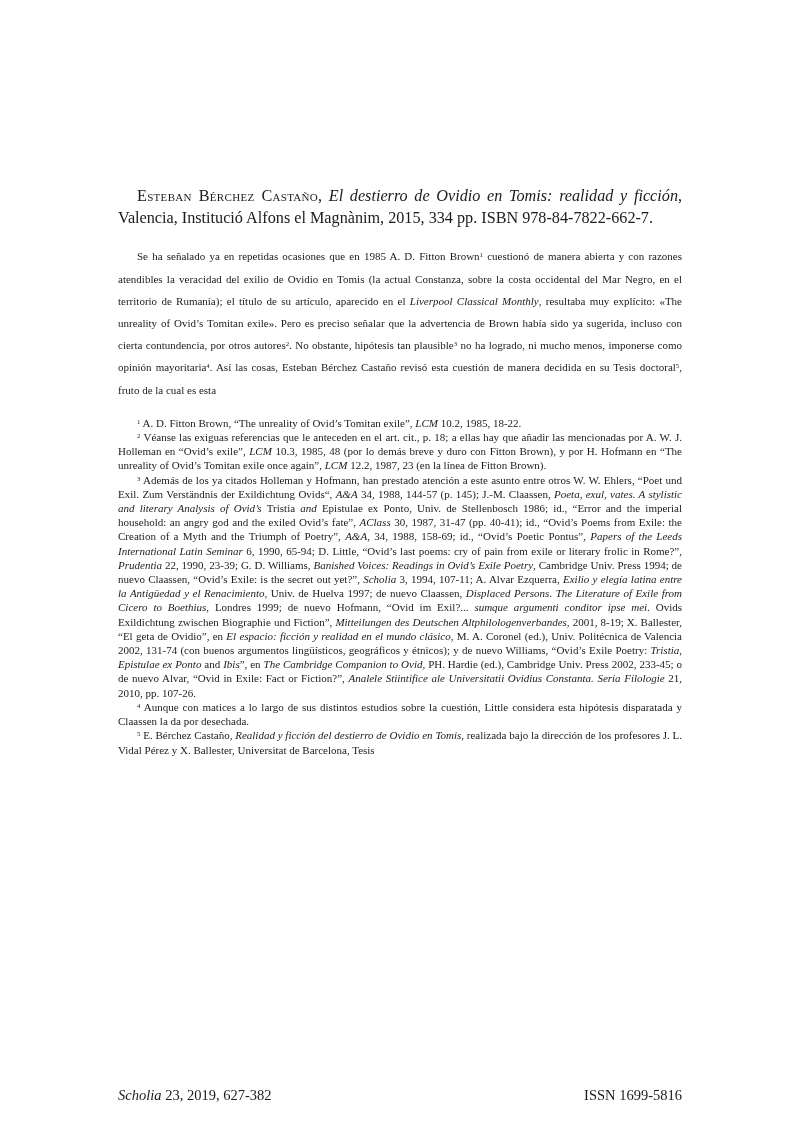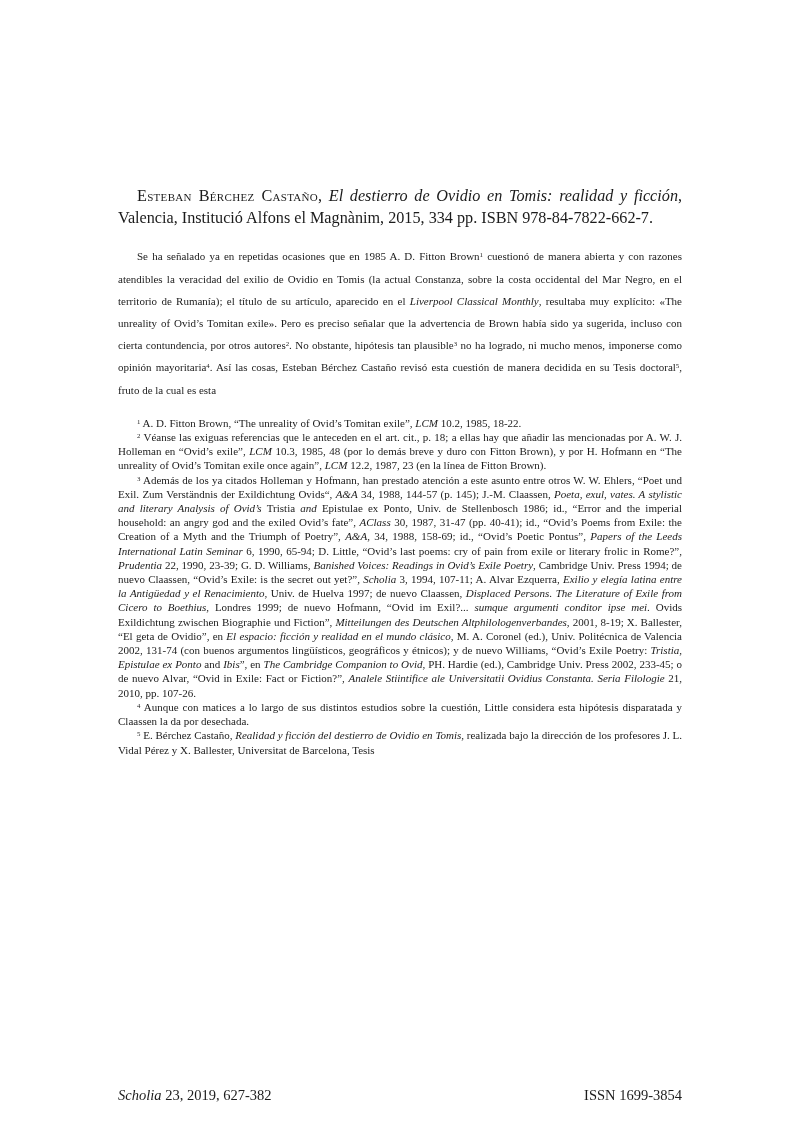--- a/index.html
+++ b/index.html
@@ -77,15 +77,15 @@
       <p class="footnote"><sup>2</sup><span> Véanse las exiguas referencias que le anteceden en el art. cit., p. 18; a ellas hay que añadir las mencionadas por A. W. J. Holleman en “Ovid’s exile”, </span><span class="it">LCM</span><span> 10.3, 1985, 48 (por lo demás breve y duro con Fitton Brown), y por H. Hofmann en “The unreality of Ovid’s Tomitan exile once again”, </span><span class="it">LCM</span><span> 12.2, 1987, 23 (en la línea de Fitton Brown).</span></p>
       <p class="footnote"><sup>3</sup><span> Además de los ya citados Holleman y Hofmann, han prestado atención a este asunto entre otros W. W. Ehlers, “Poet und Exil. Zum Verständnis der Exildichtung Ovids“, </span><span class="it">A&amp;A</span><span> 34, 1988, 144-57 (p. 145); J.-M. Claassen, </span><span class="it">Poeta, exul, vates. A stylistic and literary Analysis of Ovid’s </span><span>Tristia</span><span class="it"> and </span><span>Epistulae ex Ponto</span><span>, Univ. de Stellenbosch 1986; id., “Error and the imperial household: an angry god and the exiled Ovid’s fate”, </span><span class="it">AClass</span><span> 30, 1987, 31-47 (pp. 40-41); id., “Ovid’s Poems from Exile: the Creation of a Myth and the Triumph of Poetry”, </span><span class="it">A&amp;A</span><span>, 34, 1988, 158-69; id., “Ovid’s Poetic Pontus”, </span><span class="it">Papers of the Leeds International Latin Seminar</span><span> 6, 1990, 65-94; D. Little, “Ovid’s last poems: cry of pain from exile or literary frolic in Rome?”, </span><span class="it">Prudentia</span><span> 22, 1990, 23-39; G. D. Williams, </span><span class="it">Banished Voices: Readings in Ovid’s Exile Poetry</span><span>, Cambridge Univ. Press 1994; de nuevo Claassen, “Ovid’s Exile: is the secret out yet?”, </span><span class="it">Scholia</span><span> 3, 1994, 107-11; A. Alvar Ezquerra, </span><span class="it">Exilio y elegía latina entre la Antigüedad y el Renacimiento</span><span>, Univ. de Huelva 1997; de nuevo Claassen, </span><span class="it">Displaced Persons. The Literature of Exile from Cicero to Boethius</span><span>, Londres 1999; de nuevo Hofmann, “Ovid im Exil?... </span><span class="it">sumque argumenti conditor ipse mei</span><span>. Ovids Exildichtung zwischen Biographie und Fiction”, </span><span class="it">Mitteilungen des Deutschen Altphilologenverbandes</span><span>, 2001, 8-19; X. Ballester, “El geta de Ovidio”, en </span><span class="it">El espacio: ficción y realidad en el mundo clásico</span><span>, M. A. Coronel (ed.), Univ. Politécnica de Valencia 2002, 131-74 (con buenos argumentos lingüísticos, geográficos y étnicos); y de nuevo Williams, “Ovid’s Exile Poetry: </span><span class="it">Tristia</span><span>, </span><span class="it">Epistulae ex Ponto</span><span> and </span><span class="it">Ibis</span><span>”, en </span><span class="it">The Cambridge Companion to Ovid</span><span>, PH. Hardie (ed.), Cambridge Univ. Press 2002,  233-45; o de nuevo Alvar, “Ovid in Exile: Fact or Fiction?”, </span><span class="it">Analele Stiintifice ale Universitatii Ovidius Constanta. Seria Filologie</span><span> 21, 2010, pp. 107-26.</span></p>
       <p class="footnote"><sup>4</sup><span> Aunque con matices a lo largo de sus distintos estudios sobre la cuestión, Little considera esta hipótesis disparatada y Claassen la da por desechada.</span></p>
       <p class="footnote"><sup>5</sup><span> E. Bérchez Castaño, </span><span class="it">Realidad y ficción del destierro de Ovidio en Tomis</span><span>, realizada bajo la dirección de los profesores J. L. Vidal Pérez y X. Ballester, Universitat de Barcelona, Tesis</span></p>
     </div>
 
   </div>
 
   <div class="footer">
     <span class="footer-left"><span class="it">Scholia</span><span> 23, 2019, 627-382</span></span>
-    <span class="footer-right">ISSN 1699-3854</span>
+    <span class="footer-right">ISSN 1699-5816</span>
   </div>
 </div>
 
 </body></html>

